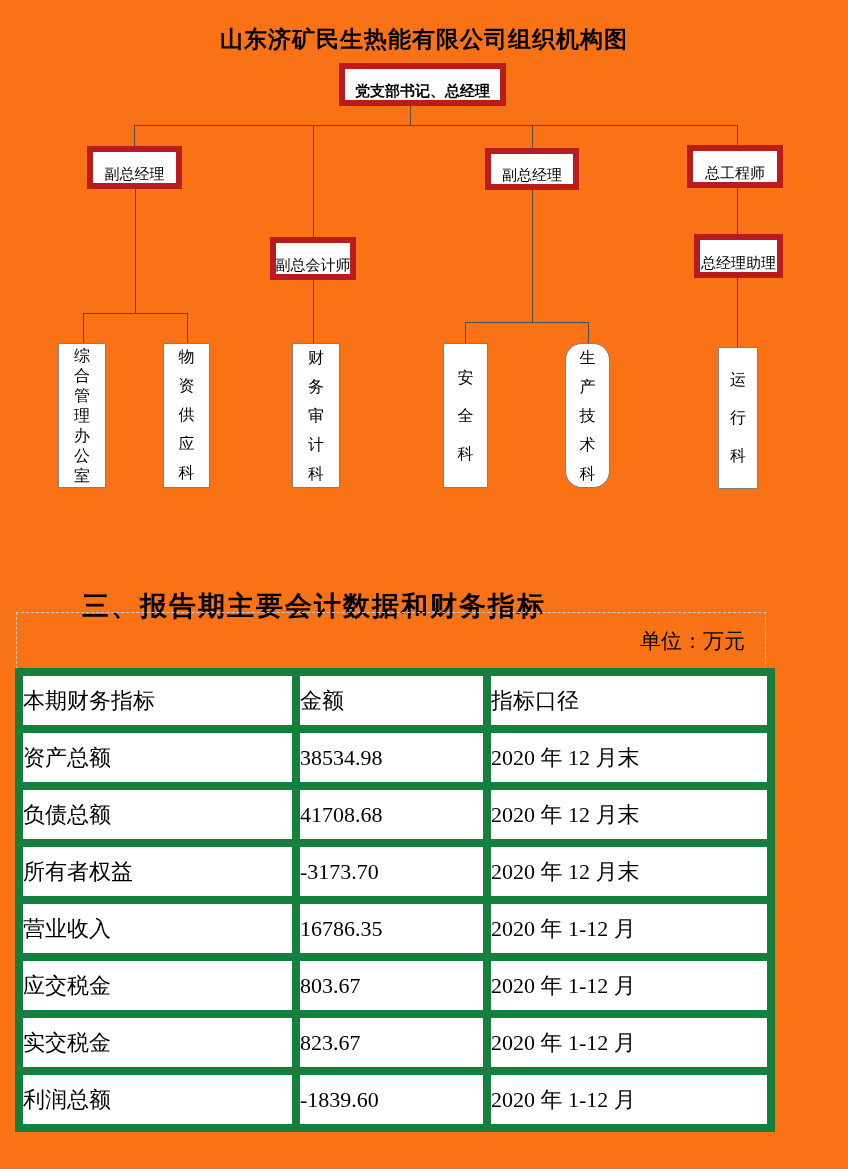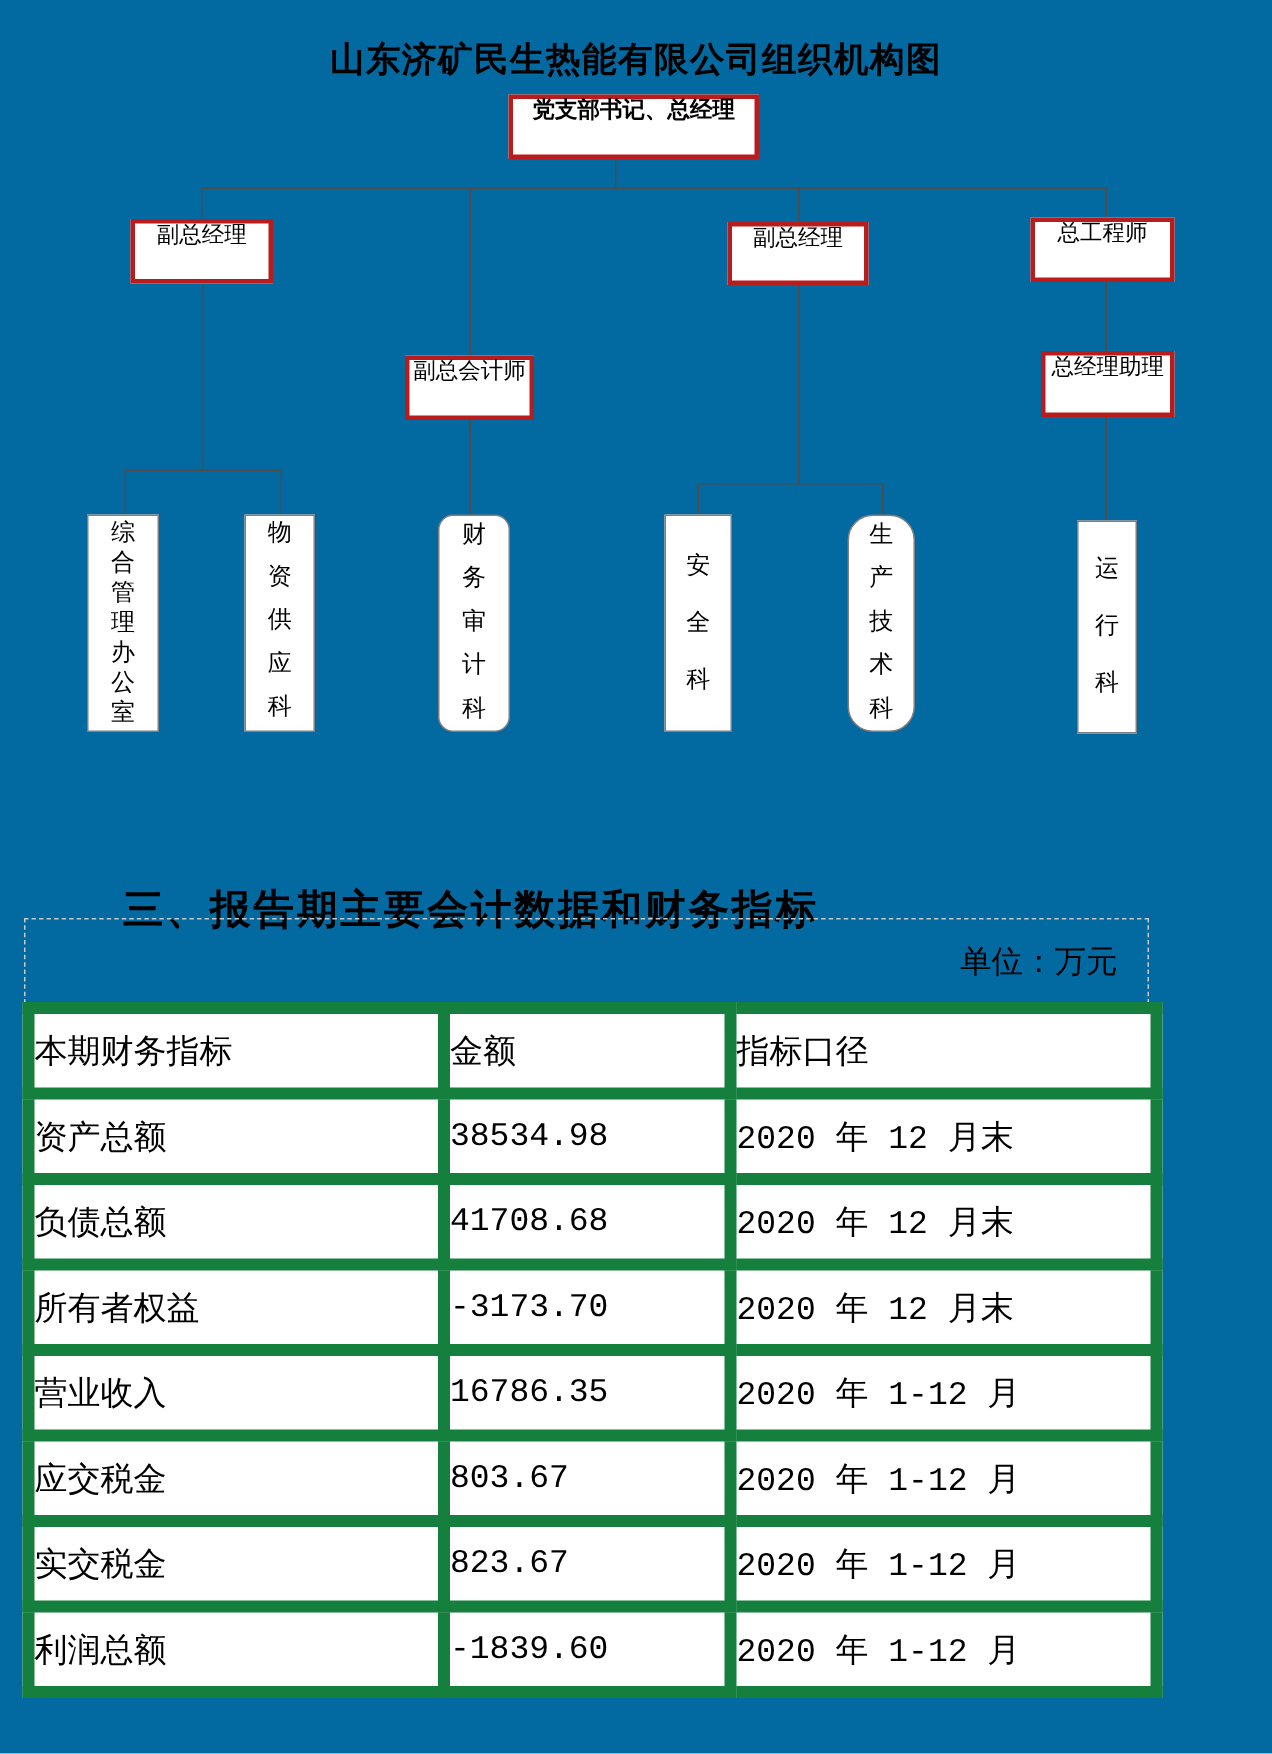--- a/index.html
+++ b/index.html
@@ -1,33 +1,33 @@
 <!DOCTYPE html>
 <html><head>
 <meta charset="utf-8">
 <style>
   html,body { margin:0; padding:0; background:#ffffff; }
   #page {
     position:relative;
     width:848px; height:1169px;
-    background:#0369a1;
-    font-family:Liberation Mono, monospace;
+    background:#f97316;
+    font-family:Liberation Serif, serif;
     color:#000;
     overflow:hidden;
   }
   
   .chart-title {
     position:absolute; top:24px; left:0; width:848px;
     text-align:center; font-size:23px; font-weight:bold;
     letter-spacing:1px;
   }
   .obox {
     position:absolute; box-sizing:border-box;
-    border:3px solid #b91c1c; background:#fff;
-    display:flex; align-items:flex-start; justify-content:center;
+    border:6px solid #b91c1c; background:#fff;
+    display:flex; align-items:flex-end; justify-content:center;
     font-size:15px; line-height:1.2; white-space:nowrap;
   }
   .obox.bold { font-weight:bold; }
   .vbox {
     position:absolute; box-sizing:border-box;
     border:1px solid #7f7f7f; background:#fff;
     display:flex; align-items:center; justify-content:center;
     font-size:16px;
   }
   .vbox .vtxt { width:1em; word-break:break-all; text-align:center; white-space:normal; }
@@ -109,21 +109,21 @@
   <div class="obox" style="left:694px; top:234px; width:89px; height:44px;">
     <span>总经理助理</span>
   </div>
 
   <div class="vbox lh20" style="left:58px; top:343px; width:48px; height:145px;">
     <span class="vtxt">综合管理办公室</span>
   </div>
   <div class="vbox lh29" style="left:163px; top:343px; width:47px; height:145px;align-items:flex-end;">
     <span class="vtxt">物资供应科</span>
   </div>
-  <div class="vbox lh29" style="left:292px; top:343px; width:48px; height:145px;border-radius:10px;">
+  <div class="vbox lh29" style="left:292px; top:343px; width:48px; height:145px;">
     <span class="vtxt">财务审计科</span>
   </div>
   <div class="vbox lh38" style="left:443px; top:343px; width:45px; height:145px;">
     <span class="vtxt">安全科</span>
   </div>
   <div class="vbox lh29" style="left:565px; top:343px; width:45px; height:145px;border-radius:17px;">
     <span class="vtxt">生产技术科</span>
   </div>
   <div class="vbox lh38" style="left:718px; top:347px; width:40px; height:142px;">
     <span class="vtxt">运行科</span>

